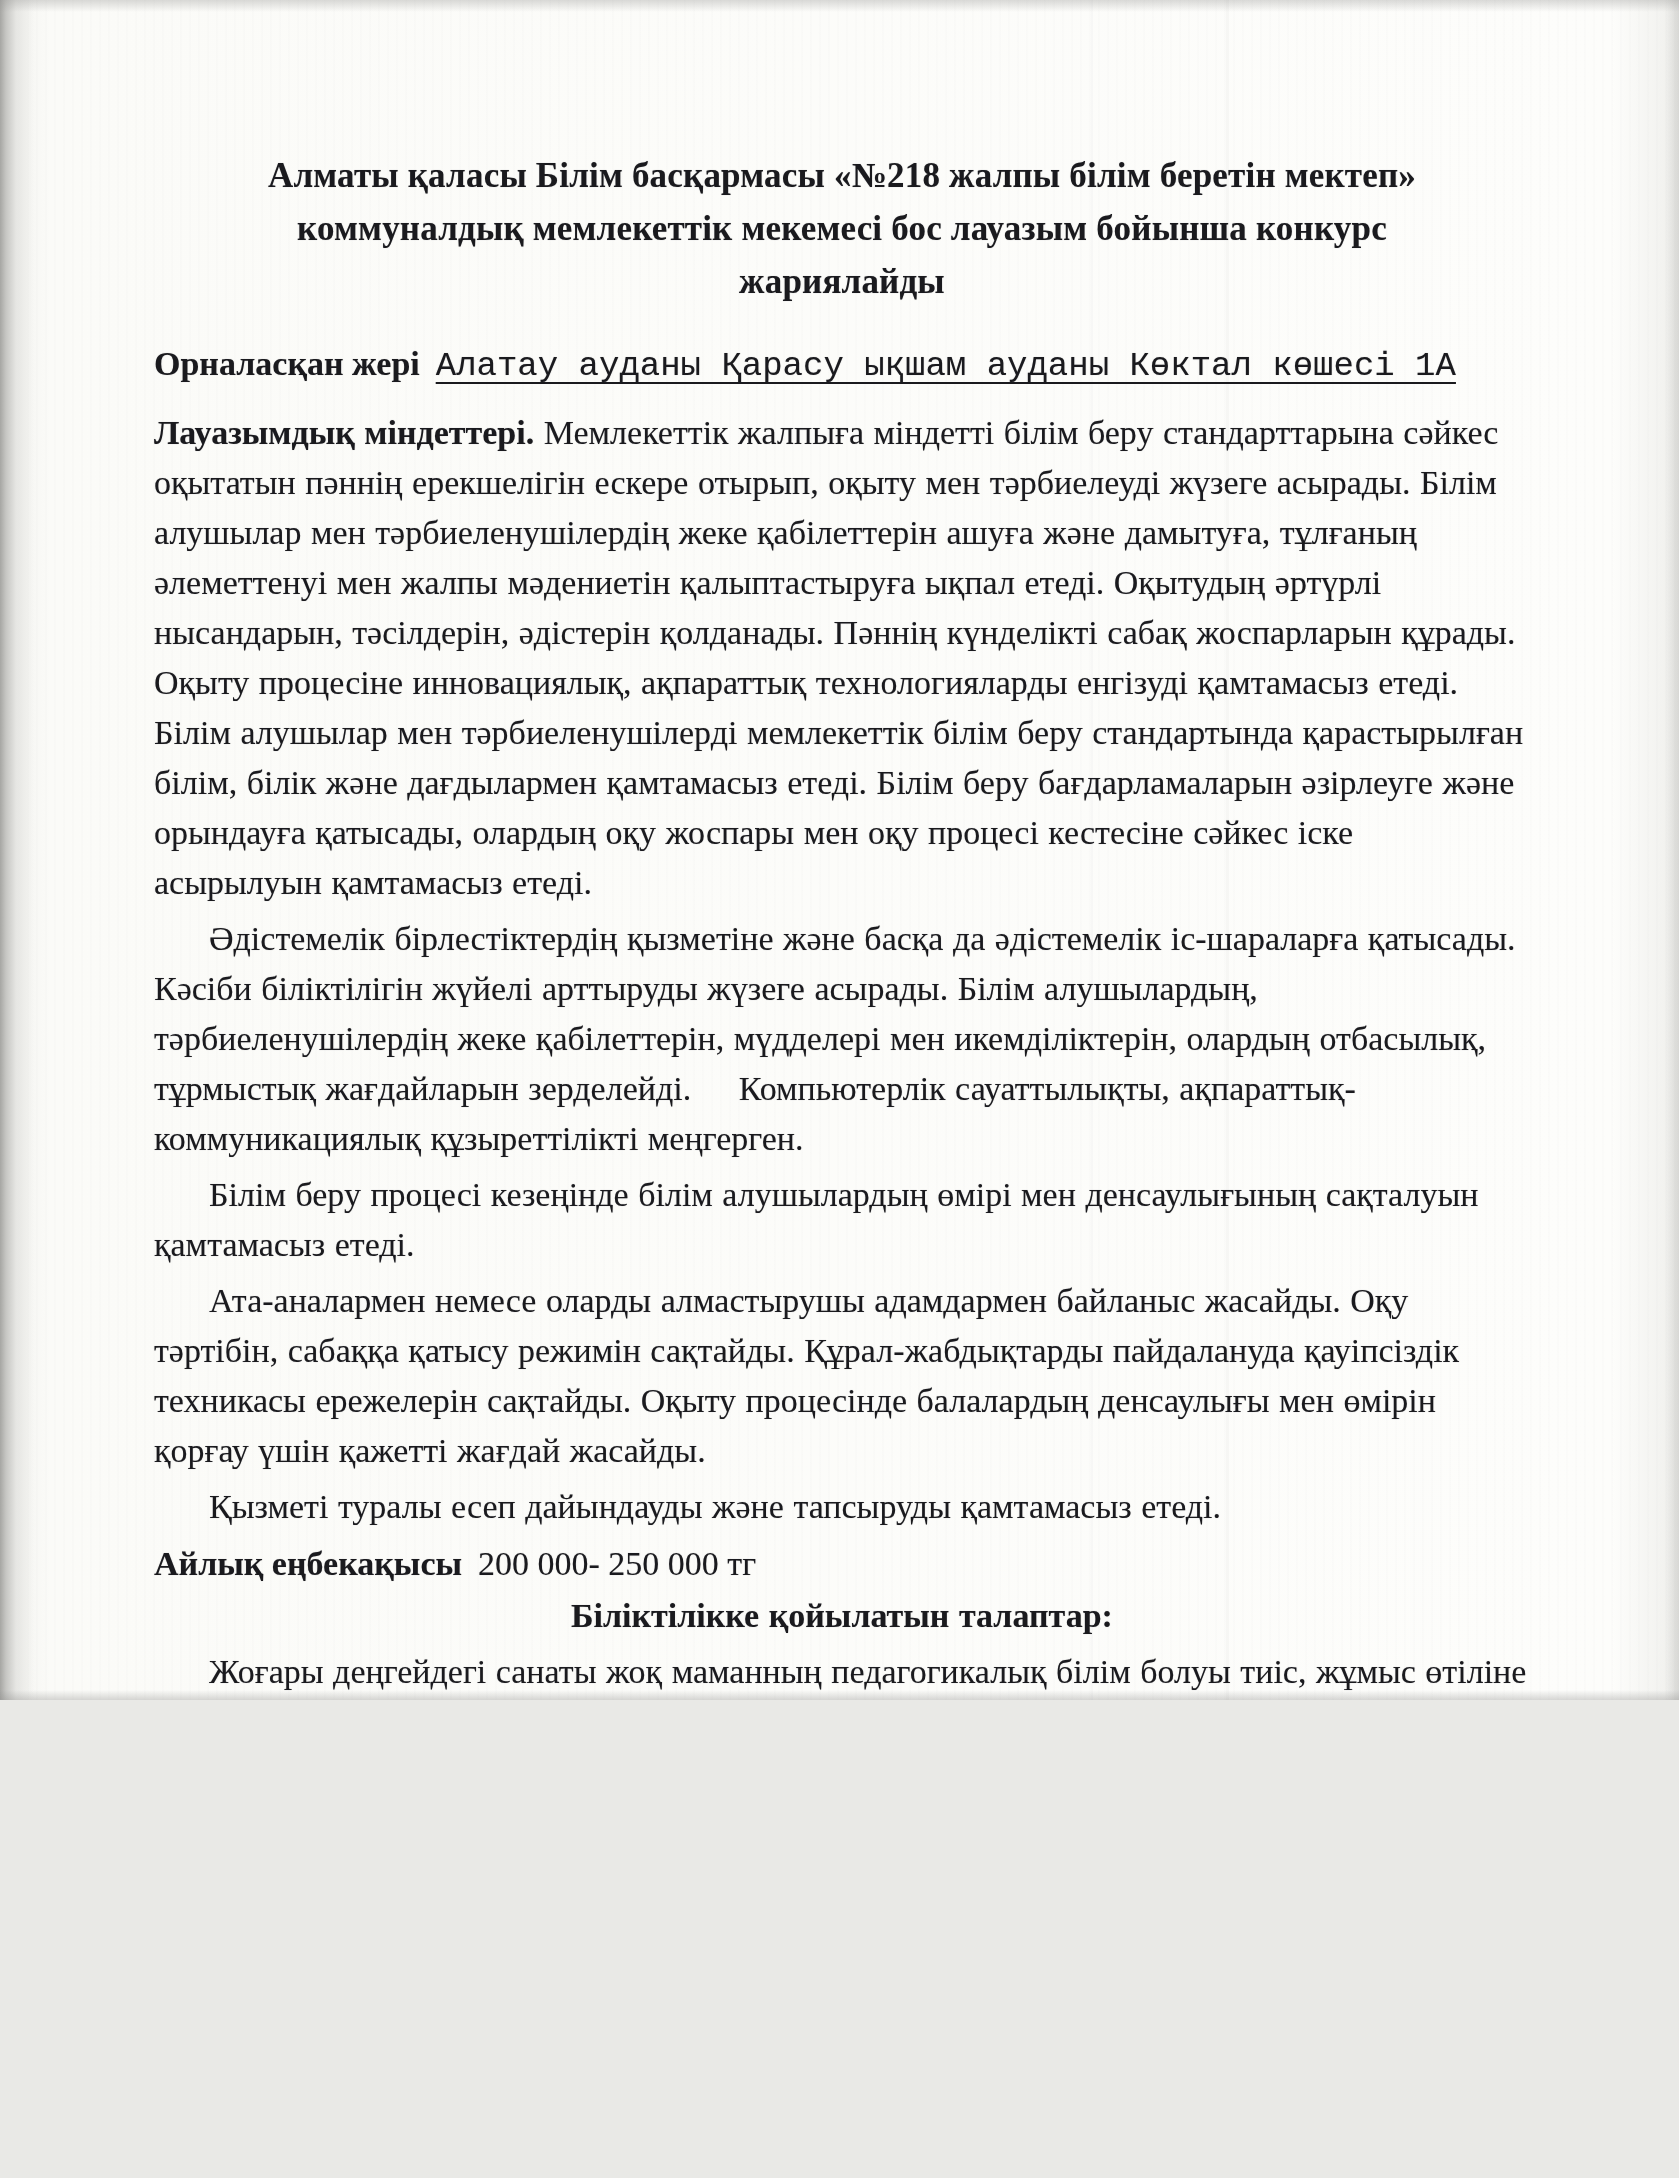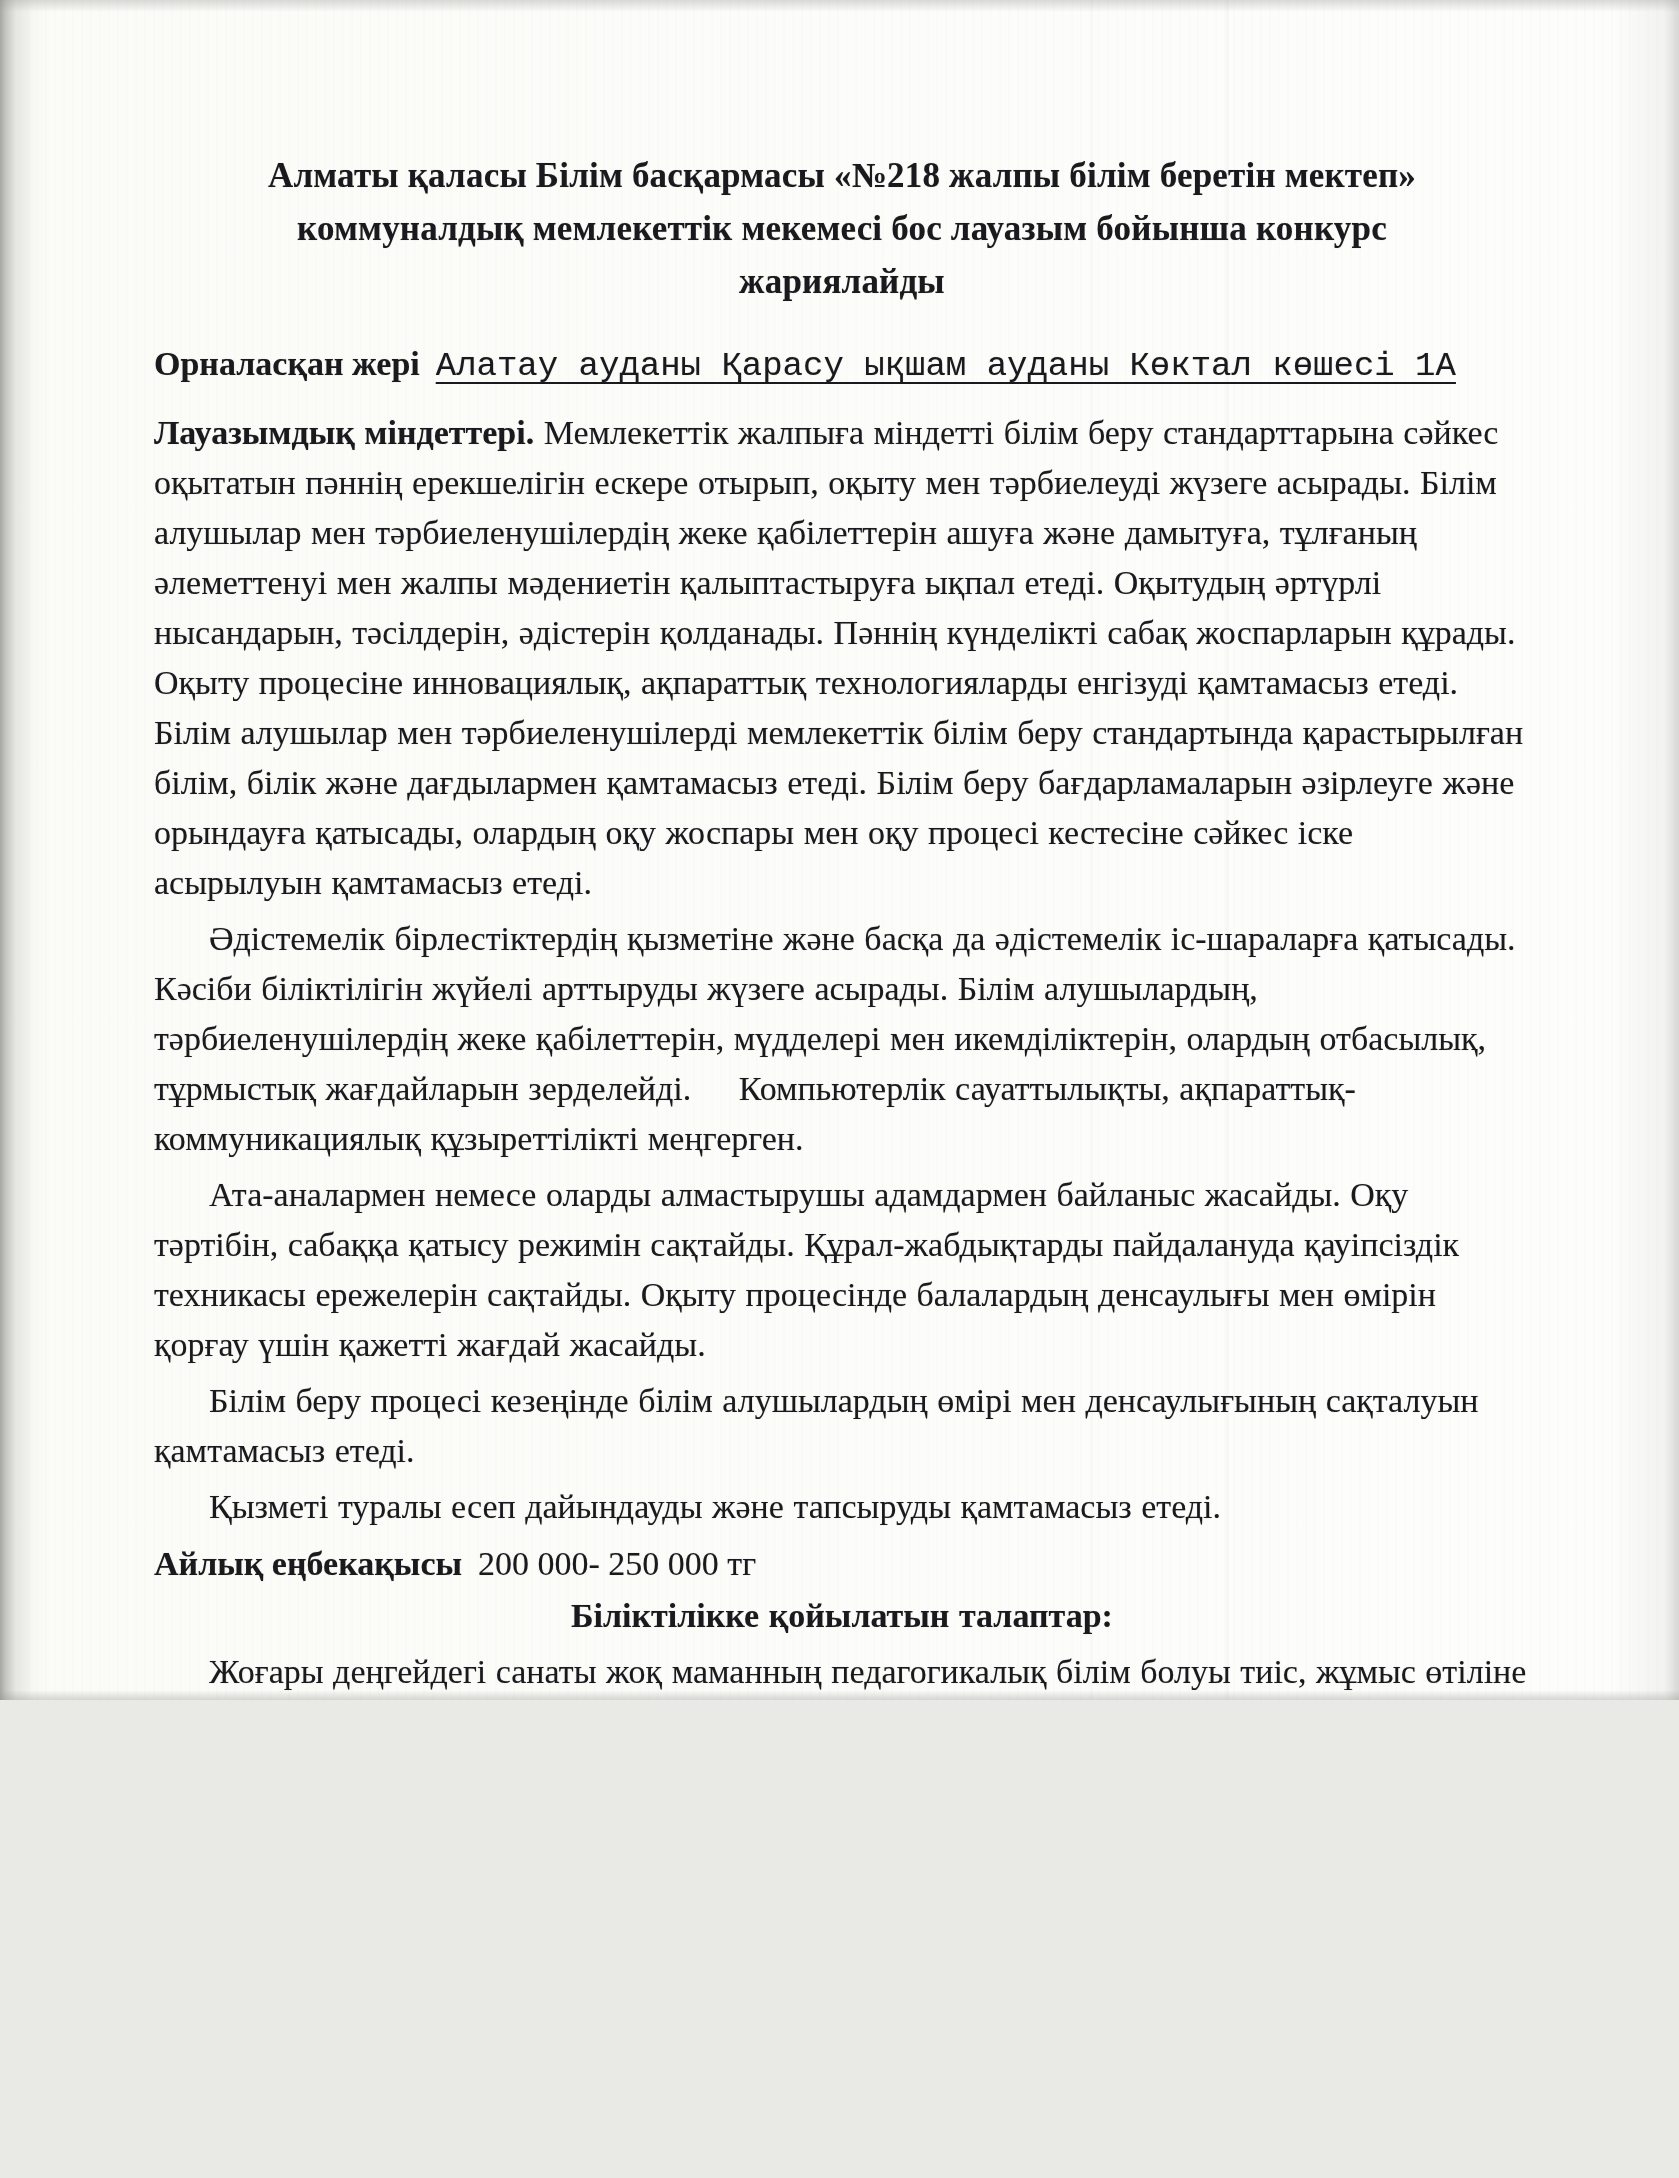--- a/index.html
+++ b/index.html
@@ -76,22 +76,22 @@
     <p class="field">
       <b>Орналасқан жері</b><span class="u val">Алатау ауданы Қарасу ықшам ауданы Көктал көшесі 1А</span>
     </p>
 
 
     <p class="para">
       <b class="head">Лауазымдық міндеттері.</b>
       <span>Мемлекеттік жалпыға міндетті білім беру стандарттарына сәйкес оқытатын пәннің ерекшелігін ескере отырып, оқыту мен тәрбиелеуді жүзеге асырады. Білім алушылар мен тәрбиеленушілердің жеке қабілеттерін ашуға және дамытуға, тұлғаның әлеметтенуі мен жалпы мәдениетін қалыптастыруға ықпал етеді. Оқытудың әртүрлі нысандарын, тәсілдерін, әдістерін қолданады. Пәннің күнделікті сабақ жоспарларын құрады. Оқыту процесіне инновациялық, ақпараттық технологияларды енгізуді қамтамасыз етеді. Білім алушылар мен тәрбиеленушілерді мемлекеттік білім беру стандартында қарастырылған білім, білік және дағдылармен қамтамасыз етеді. Білім беру бағдарламаларын әзірлеуге және орындауға қатысады, олардың оқу жоспары мен оқу процесі кестесіне сәйкес іске асырылуын қамтамасыз етеді.</span>
     </p>
     <p class="para indent">Әдістемелік бірлестіктердің қызметіне және басқа да әдістемелік іс-шараларға қатысады. Кәсіби біліктілігін жүйелі арттыруды жүзеге асырады. Білім алушылардың, тәрбиеленушілердің жеке қабілеттерін, мүдделері мен икемділіктерін, олардың отбасылық, тұрмыстық жағдайларын зерделейді.&nbsp;&nbsp;&nbsp;&nbsp; Компьютерлік сауаттылықты, ақпараттық-коммуникациялық құзыреттілікті меңгерген.</p>
+    <p class="para indent">Білім беру процесі кезеңінде білім алушылардың өмірі мен денсаулығының сақталуын қамтамасыз етеді.</p>
     <p class="para indent">Ата-аналармен немесе оларды алмастырушы адамдармен байланыс жасайды. Оқу тәртібін, сабаққа қатысу режимін сақтайды. Құрал-жабдықтарды пайдалануда қауіпсіздік техникасы ережелерін сақтайды. Оқыту процесінде балалардың денсаулығы мен өмірін қорғау үшін қажетті жағдай жасайды.</p>
-    <p class="para indent">Білім беру процесі кезеңінде білім алушылардың өмірі мен денсаулығының сақталуын қамтамасыз етеді.</p>
     <p class="para indent">Қызметі туралы есеп дайындауды және тапсыруды қамтамасыз етеді.</p>
 
     <p class="field tight">
       <b>Айлық еңбекақысы</b><span class="val2">200 000- 250 000 тг</span>
     </p>
 
 
     <p class="para head">Біліктілікке қойылатын талаптар:</p>
     <p class="para indent">Жоғары деңгейдегі санаты жоқ маманның педагогикалық білім болуы тиіс, жұмыс өтіліне талап қойылмайды.</p>
 

